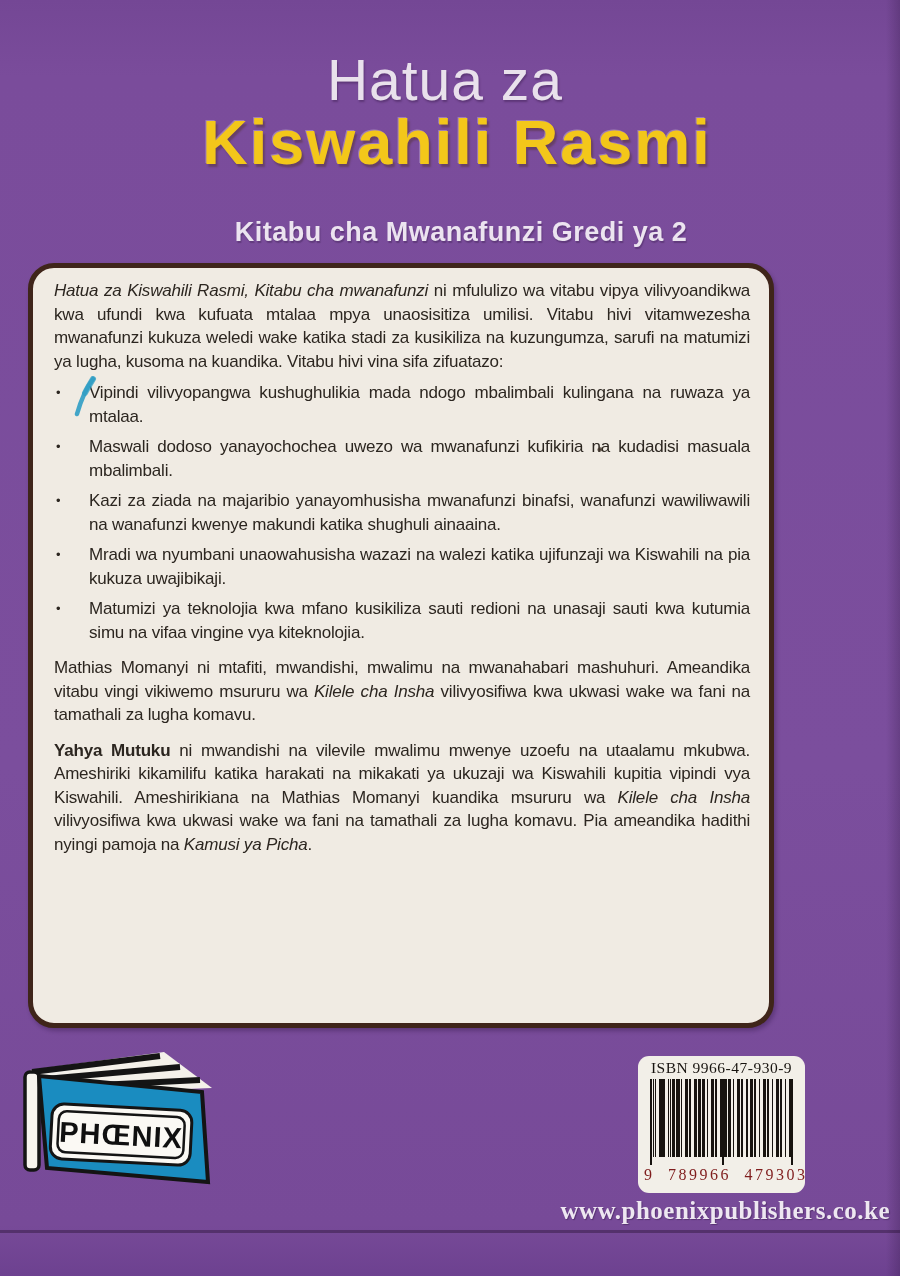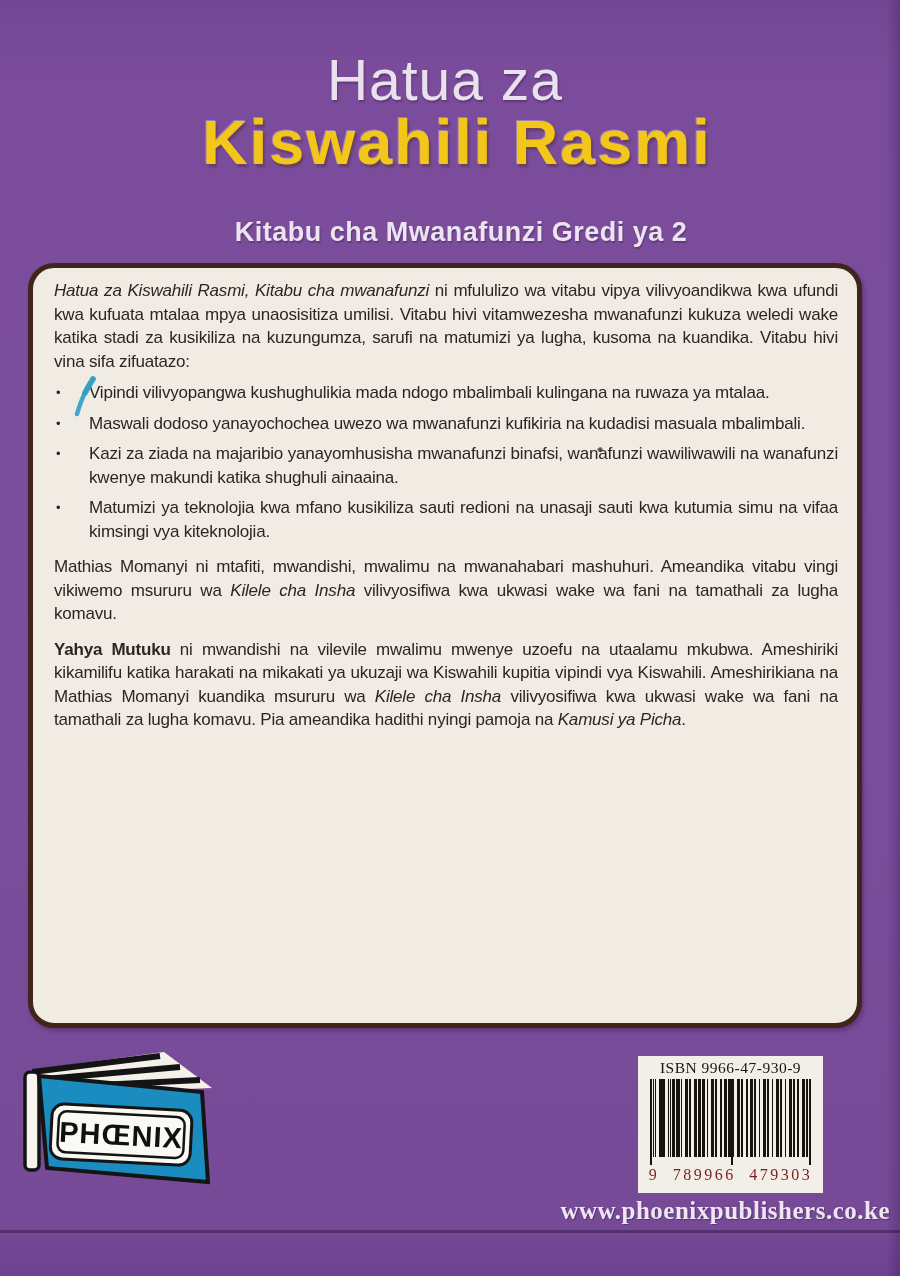--- a/index.html
+++ b/index.html
@@ -28,21 +28,21 @@
     text-shadow:-1px -1px 0 rgba(255,255,255,.28), 2px 3px 2px rgba(70,40,10,.35);
   }
   .book-subtitle{
     margin:12px;position:absolute;left:4px;top:205px;width:100%;
     font-size:27px;font-weight:700;letter-spacing:.5px;
     color:#ece4f0;text-shadow:1px 2px 1px rgba(40,15,55,.3);
   }
 
   
   .panel{
-    position:absolute;left:28px;top:263px;width:834px;height:765px;
+    position:absolute;left:28px;top:263px;width:746px;height:765px;
     box-sizing:border-box;
     background:#f0ebe3;
     border:5px solid #3f251a;
     border-radius:26px;
     padding:11px 19px 10px 21px;
     color:#2c2620;
     font-size:17px;line-height:23.5px;letter-spacing:-0.2px;
     overflow:hidden;
     box-shadow:2px 3px 4px rgba(30,10,45,.3);
   }
@@ -63,23 +63,24 @@
     position:absolute;left:597px;top:447px;width:6px;height:5px;
     background:radial-gradient(ellipse at center,#3a2d22 0%,rgba(58,45,34,.55) 55%,rgba(58,45,34,0) 75%);
     transform:rotate(-20deg);
   }
 
   
   .logo{position:absolute;left:18px;top:1048px;width:196px;height:142px;}
 
   
   .isbn-block{
-    position:absolute;left:638px;top:1056px;width:185px;height:137px;
+    position:absolute;left:638px;top:1056px;width:167px;height:137px;
     background:#f2efe8;box-sizing:border-box;padding:3px 6px 2px;
     text-align:center;
+    border-radius:11px;
   }
   .isbn-label{
     font-family:"Liberation Serif",serif;font-size:15.5px;letter-spacing:.5px;
     color:#181410;white-space:nowrap;
   }
   .bars-wrap{position:relative;height:86px;margin:2px 6px 0;}
   .bars{
     height:78px;
     background-image:
       repeating-linear-gradient(90deg,#17130f 0 2px,rgba(0,0,0,0) 2px 5px,#17130f 5px 6px,rgba(0,0,0,0) 6px 9px,#17130f 9px 12px,rgba(0,0,0,0) 12px 13px),
@@ -112,21 +113,22 @@
     <h1 class="book-title">Kiswahili Rasmi</h1>
     <h3 class="book-subtitle">Kitabu cha Mwanafunzi Gredi ya 2</h3>
   </div>
 
   <section class="panel">
     <p><span style="font-style: italic;">Hatua za Kiswahili Rasmi, Kitabu cha mwanafunzi</span><span> ni mfululizo wa vitabu vipya vilivyoandikwa kwa ufundi kwa kufuata mtalaa mpya unaosisitiza umilisi. Vitabu hivi vitamwezesha mwanafunzi kukuza weledi wake katika stadi za kusikiliza na kuzungumza, sarufi na matumizi ya lugha, kusoma na kuandika. Vitabu hivi vina sifa zifuatazo:</span></p>
     <ul class="features">
       <li><span>Vipindi vilivyopangwa kushughulikia mada ndogo mbalimbali kulingana na ruwaza ya mtalaa.</span></li>
       <li><span>Maswali dodoso yanayochochea uwezo wa mwanafunzi kufikiria na kudadisi masuala mbalimbali.</span></li>
       <li><span>Kazi za ziada na majaribio yanayomhusisha mwanafunzi binafsi, wanafunzi wawiliwawili na wanafunzi kwenye makundi katika shughuli ainaaina.</span></li>
-      <li><span>Matumizi ya teknolojia kwa mfano kusikiliza sauti redioni na unasaji sauti kwa kutumia simu na vifaa kimsingi vya kiteknolojia.</span></li>
+      <li><span>Mradi wa nyumbani unaowahusisha wazazi na walezi katika ujifunzaji wa Kiswahili na pia kukuza uwajibikaji.</span></li>
+      <li><span>Matumizi ya teknolojia kwa mfano kusikiliza sauti redioni na unasaji sauti kwa kutumia simu na vifaa vingine vya kiteknolojia.</span></li>
     </ul>
     <p class="bio"><span style="font-weight: 400;">Mathias Momanyi</span><span> ni mtafiti, mwandishi, mwalimu na mwanahabari mashuhuri. Ameandika vitabu vingi vikiwemo msururu wa </span><span style="font-style: italic;">Kilele cha Insha</span><span> vilivyosifiwa kwa ukwasi wake wa fani na tamathali za lugha komavu.</span></p>
     <p class="bio"><span style="font-weight: 700;">Yahya Mutuku</span><span> ni mwandishi na vilevile mwalimu mwenye uzoefu na utaalamu mkubwa. Ameshiriki kikamilifu katika harakati na mikakati ya ukuzaji wa Kiswahili kupitia vipindi vya Kiswahili. Ameshirikiana na Mathias Momanyi kuandika msururu wa </span><span style="font-style: italic;">Kilele cha Insha</span><span> vilivyosifiwa kwa ukwasi wake wa fani na tamathali za lugha komavu. Pia ameandika hadithi nyingi pamoja na </span><span style="font-style: italic;">Kamusi ya Picha</span><span>.</span></p>
   </section>
 
   <svg class="pen-mark" viewBox="0 0 26 42">
     <path d="M21 3 C15 11, 9 24, 5 38" fill="none" stroke="#2f9dc4" stroke-width="4.5" stroke-linecap="round" opacity="0.9"></path>
     <path d="M21 3 C18 8, 15 13, 13 17" fill="none" stroke="#2f9dc4" stroke-width="6" stroke-linecap="round" opacity="0.75"></path>
   </svg>
   <div class="ink-smudge"></div>

